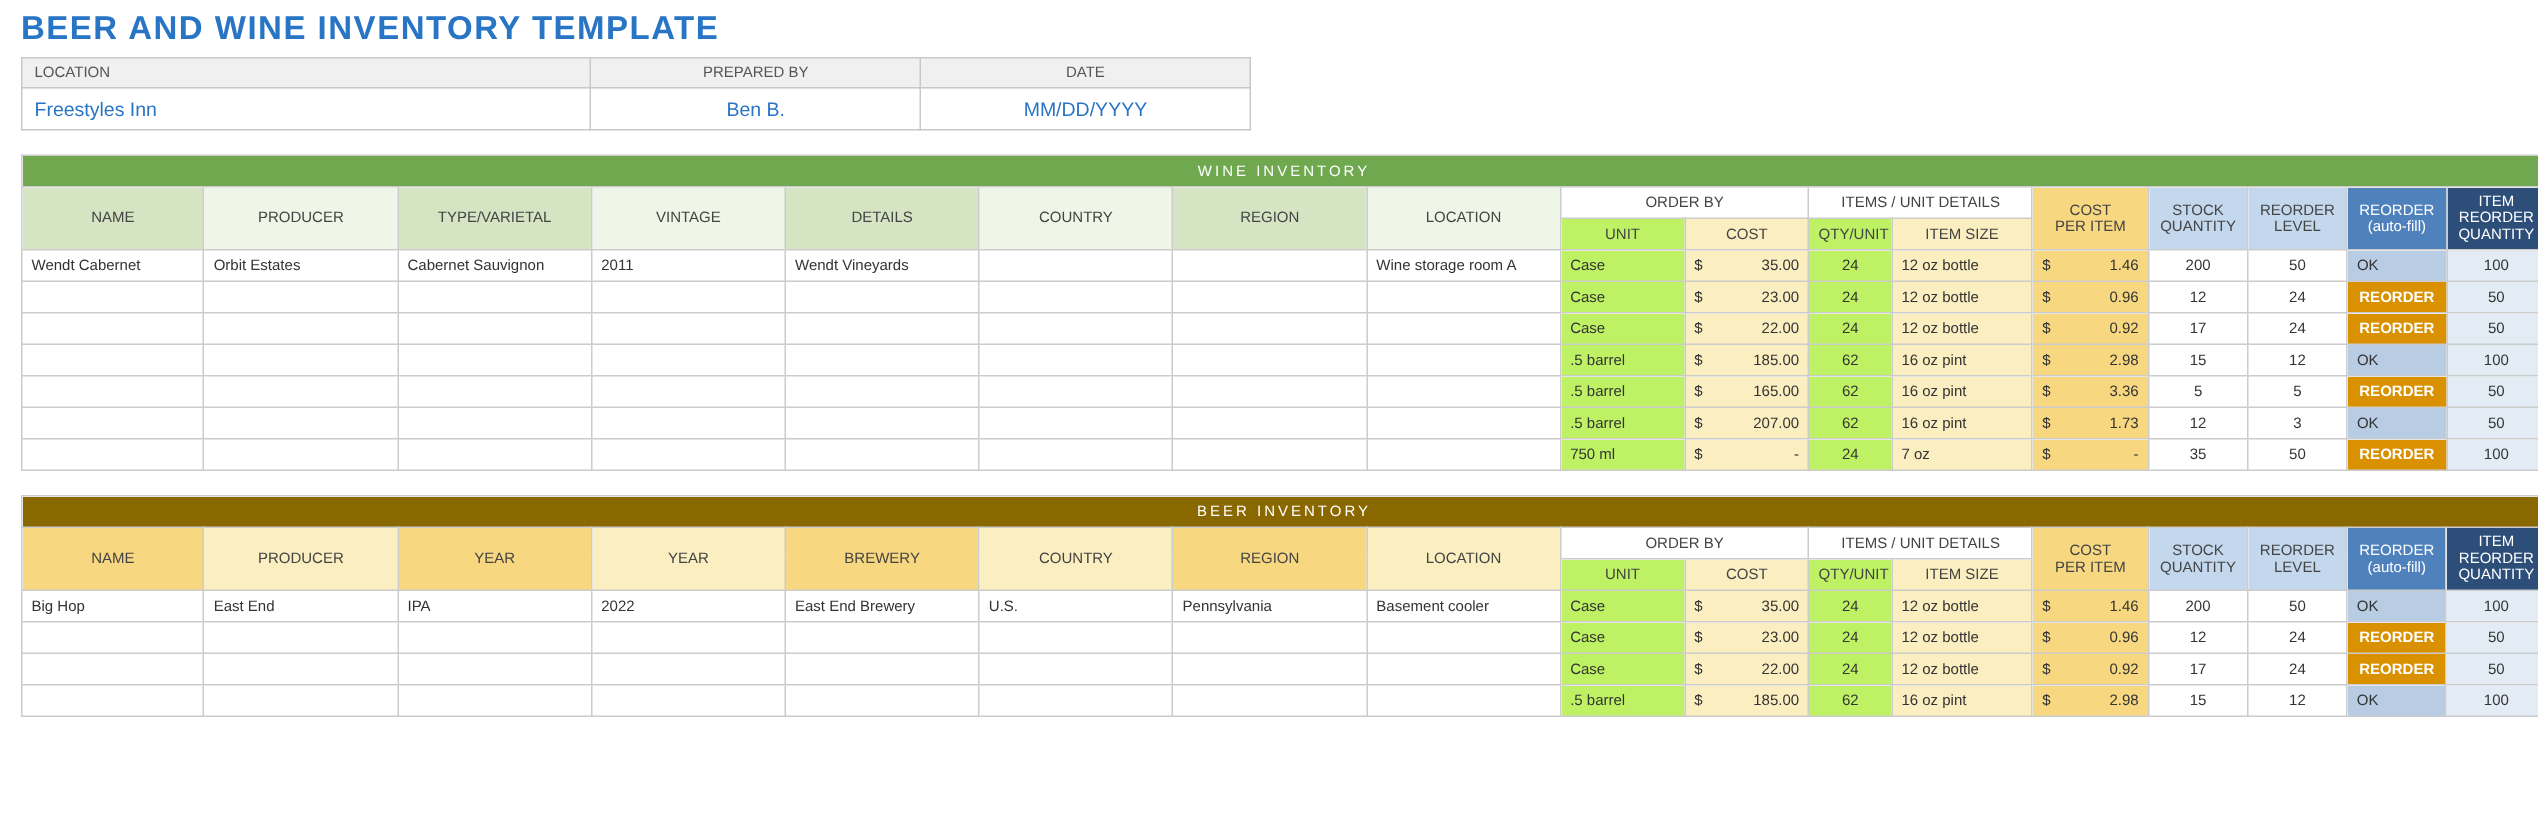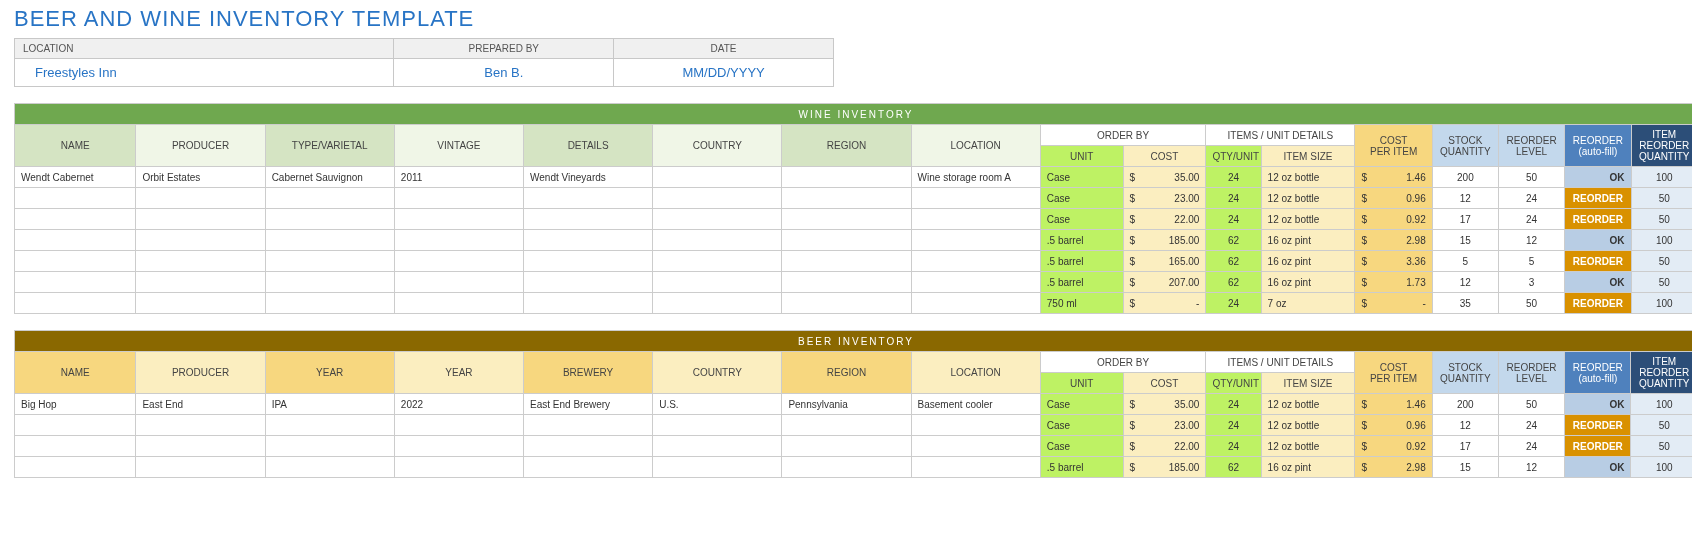--- a/index.html
+++ b/index.html
@@ -6,39 +6,39 @@
   body {
     margin: 0;
     padding: 4px;
     font-family: "Century Gothic", Arial, sans-serif;
     font-size: 11px;
     color: #333;
     background: #fff;
   }
   .title {
     font-size: 22px;
-    font-weight: normal;
+    font-weight: bold;
     color: #2874C5;
     letter-spacing: 1px;
     padding: 2px 10px 6px 10px;
   }
   table { border-collapse: collapse; }
   .info-table { width: 820px; margin-left: 10px; }
   .info-table th {
     background: #f0f0f0;
     border: 1px solid #c8c8c8;
     font-weight: normal;
     font-size: 10px;
     padding: 4px 8px;
     color: #555;
   }
   .info-table td {
     border: 1px solid #c8c8c8;
     font-size: 13px;
-    padding: 6px 20px;
+    padding: 6px 8px;
     color: #2874C5;
     text-align: center;
   }
   .info-table th:first-child, .info-table td:first-child { text-align: left; }
   .inv { width: 100%; margin-top: 16px; margin-left: 10px; table-layout: fixed; }
   .inv td, .inv th { border: 1px solid #ccc; padding: 3px 6px; height: 21px; font-size: 10px; overflow: hidden; white-space: nowrap; }
   .banner { text-align: center; color: #fff; font-size: 16px; letter-spacing: 2px; padding: 5px 0; border: 1px solid #888; }
   .banner-wine { background: #6fa84f; }
   .banner-beer { background: #8a6800; }
   .hdr { font-weight: normal; text-align: center; color: #444; font-size: 10px; }
@@ -50,21 +50,21 @@
   .hdr-cost { background: #f7d77f; }
   .hdr-blue1 { background: #c3d8ec; }
   .hdr-blue2 { background: #4f81bd; color: #fff; }
   .hdr-blue3 { background: #2c4e78; color: #fff; }
   .cell-right { text-align: right; }
   .cell-center { text-align: center; }
   .cell-cream-l { background: #bef264; }
   .cell-cream-d { background: #fbeec0; }
   .cell-yellow  { background: #f7d77f; text-align: right; }
   .cell-blue-l  { background: #e3ecf5; text-align: center; }
-  .cell-blue-m  { background: #b8cde4; text-align: right; font-weight: bold; }
+  .cell-blue-m  { background: #b8cde4; text-align: left; font-weight: normal; }
   .cell-orange  { background: #d99100; color: #fff; font-weight: bold; text-align: center; }
   .dollar { display: flex; justify-content: space-between; }
   col.c-name  { width: 110px; }
   col.c-prod  { width: 117px; }
   col.c-type  { width: 117px; }
   col.c-vint  { width: 117px; }
   col.c-vine  { width: 117px; }
   col.c-ctry  { width: 117px; }
   col.c-regn  { width: 117px; }
   col.c-loc   { width: 117px; }

